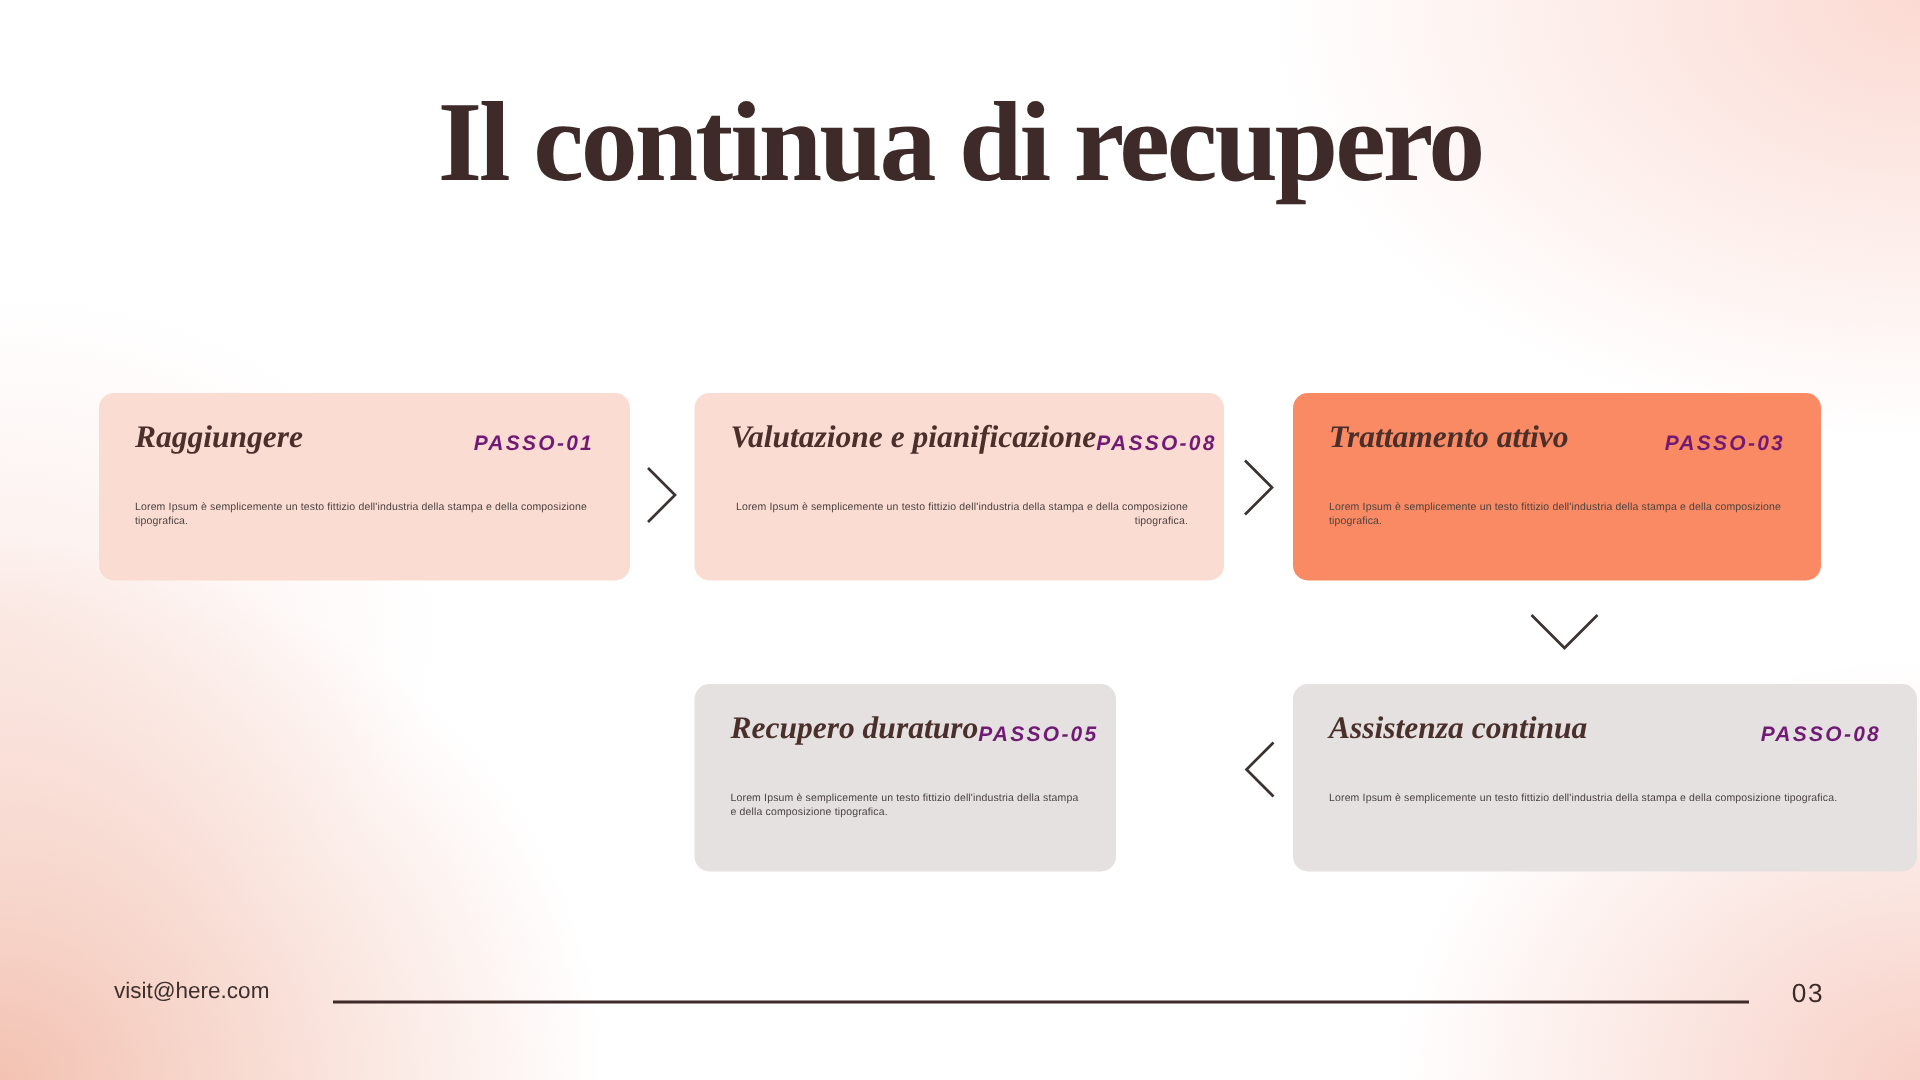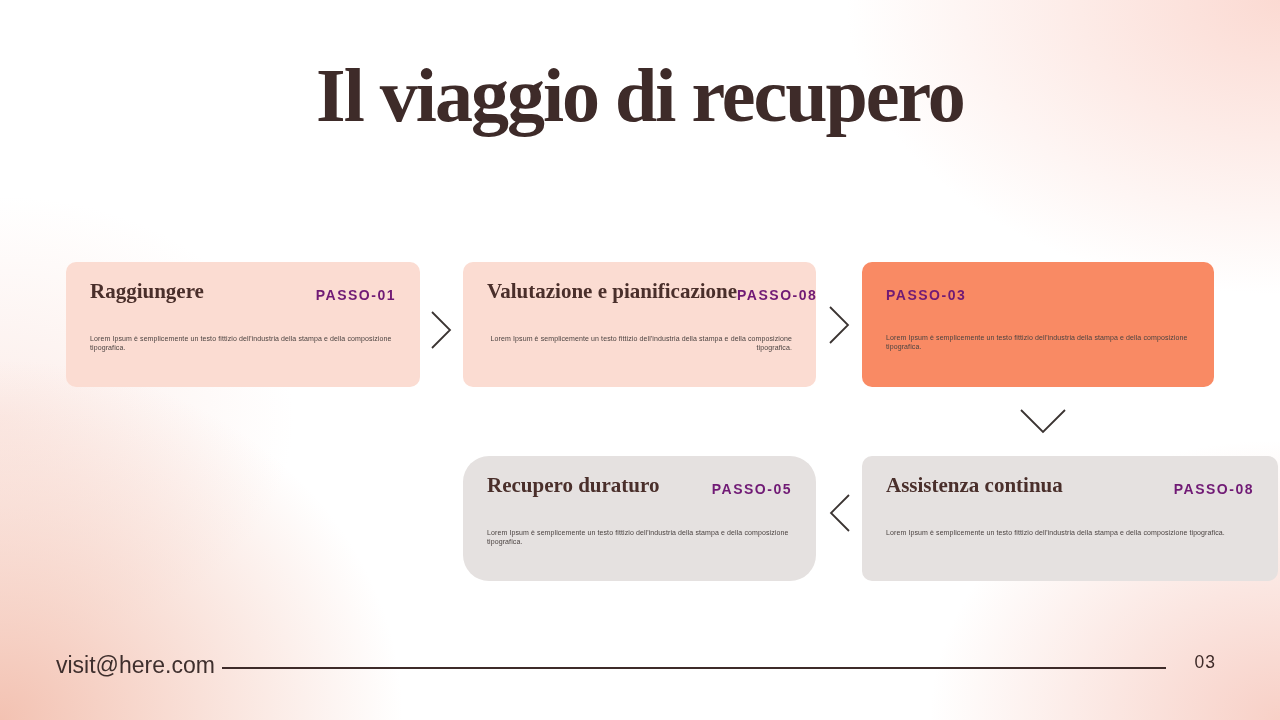--- a/index.html
+++ b/index.html
@@ -38,20 +38,21 @@
     box-sizing: border-box;
     padding: 17px 24px;
   }
   .card.pink   { background: #fbdcd2; }
   .card.orange { background: #f98a64; }
   .card.gray   { background: #e5e1e0; }
   .card-head {
     display: flex;
     justify-content: space-between;
     align-items: flex-start;
+    font-style: italic;
   }
   .card-title {
     font-family: "Liberation Serif", serif;
     font-weight: bold;
     font-size: 21px;
     color: #4a2f2b;
     white-space: nowrap;
   }
   .card-badge {
     font-weight: bold;
@@ -64,23 +65,23 @@
   .card-body {
     margin-top: 30px;
     font-size: 7px;
     letter-spacing: 0.1px;
     color: #4b4341;
     line-height: 1.3;
   }
   .chev { position: absolute; }
   .footer-email {
     position: absolute;
-    left: 56px;
+    left: 76px;
     top: 652px;
-    font-size: 23px;
+    font-size: 15px;
     color: #3e2f2d;
   }
   .footer-line {
     position: absolute;
     left: 222px;
     top: 667px;
     width: 944px;
     height: 2px;
     background: #3e2b29;
   }
@@ -93,21 +94,21 @@
     font-size: 17.5px;
     letter-spacing: 1px;
     color: #3e2b29;
   }
 </style>
 </head>
 <body>
 
 <div class="slide">
 
-  <div class="main-title">Il viaggio di recupero</div>
+  <div class="main-title">Il continua di recupero</div>
 
   <div class="card pink" style="left:66px; top:262px; width:354px;">
     <div class="card-head">
       <div class="card-title">Raggiungere</div>
       <div class="card-badge">PASSO-01</div>
     </div>
     <div class="card-body">Lorem Ipsum è semplicemente un testo fittizio dell'industria della stampa e della composizione tipografica.</div>
   </div>
 
   <svg class="chev" style="left:430px; top:310px;" width="22" height="40" viewBox="0 0 22 40">
@@ -121,20 +122,21 @@
     </div>
     <div class="card-body">Lorem Ipsum è semplicemente un testo fittizio dell'industria della stampa e della composizione tipografica.</div>
   </div>
 
   <svg class="chev" style="left:828px; top:305px;" width="22" height="40" viewBox="0 0 22 40">
     <polyline points="2,2 20,20 2,38" fill="none" stroke="#3a3331" stroke-width="1.8"></polyline>
   </svg>
 
   <div class="card orange" style="left:862px; top:262px; width:352px;">
     <div class="card-head">
+      <div class="card-title">Trattamento attivo</div>
       <div class="card-badge">PASSO-03</div>
     </div>
     <div class="card-body">Lorem Ipsum è semplicemente un testo fittizio dell'industria della stampa e della composizione tipografica.</div>
   </div>
 
   <svg class="chev" style="left:1019px; top:408px;" width="48" height="26" viewBox="0 0 48 26">
     <polyline points="2,2 24,24 46,2" fill="none" stroke="#3a3331" stroke-width="1.8"></polyline>
   </svg>
 
   <div class="card gray" style="left:862px; top:456px; width:416px;">
@@ -142,21 +144,21 @@
       <div class="card-title">Assistenza continua</div>
       <div class="card-badge">PASSO-08</div>
     </div>
     <div class="card-body">Lorem Ipsum è semplicemente un testo fittizio dell'industria della stampa e della composizione tipografica.</div>
   </div>
 
   <svg class="chev" style="left:829px; top:493px;" width="22" height="40" viewBox="0 0 22 40">
     <polyline points="20,2 2,20 20,38" fill="none" stroke="#3a3331" stroke-width="1.8"></polyline>
   </svg>
 
-  <div class="card gray" style="left:463px; top:456px; width:353px;border-radius:26px;">
+  <div class="card gray" style="left:463px; top:456px; width:281px;">
     <div class="card-head">
       <div class="card-title">Recupero duraturo</div>
       <div class="card-badge">PASSO-05</div>
     </div>
     <div class="card-body">Lorem Ipsum è semplicemente un testo fittizio dell'industria della stampa e della composizione tipografica.</div>
   </div>
 
   <div class="footer-email">visit@here.com</div>
   <div class="footer-line"></div>
   <div class="page-number">03</div>

